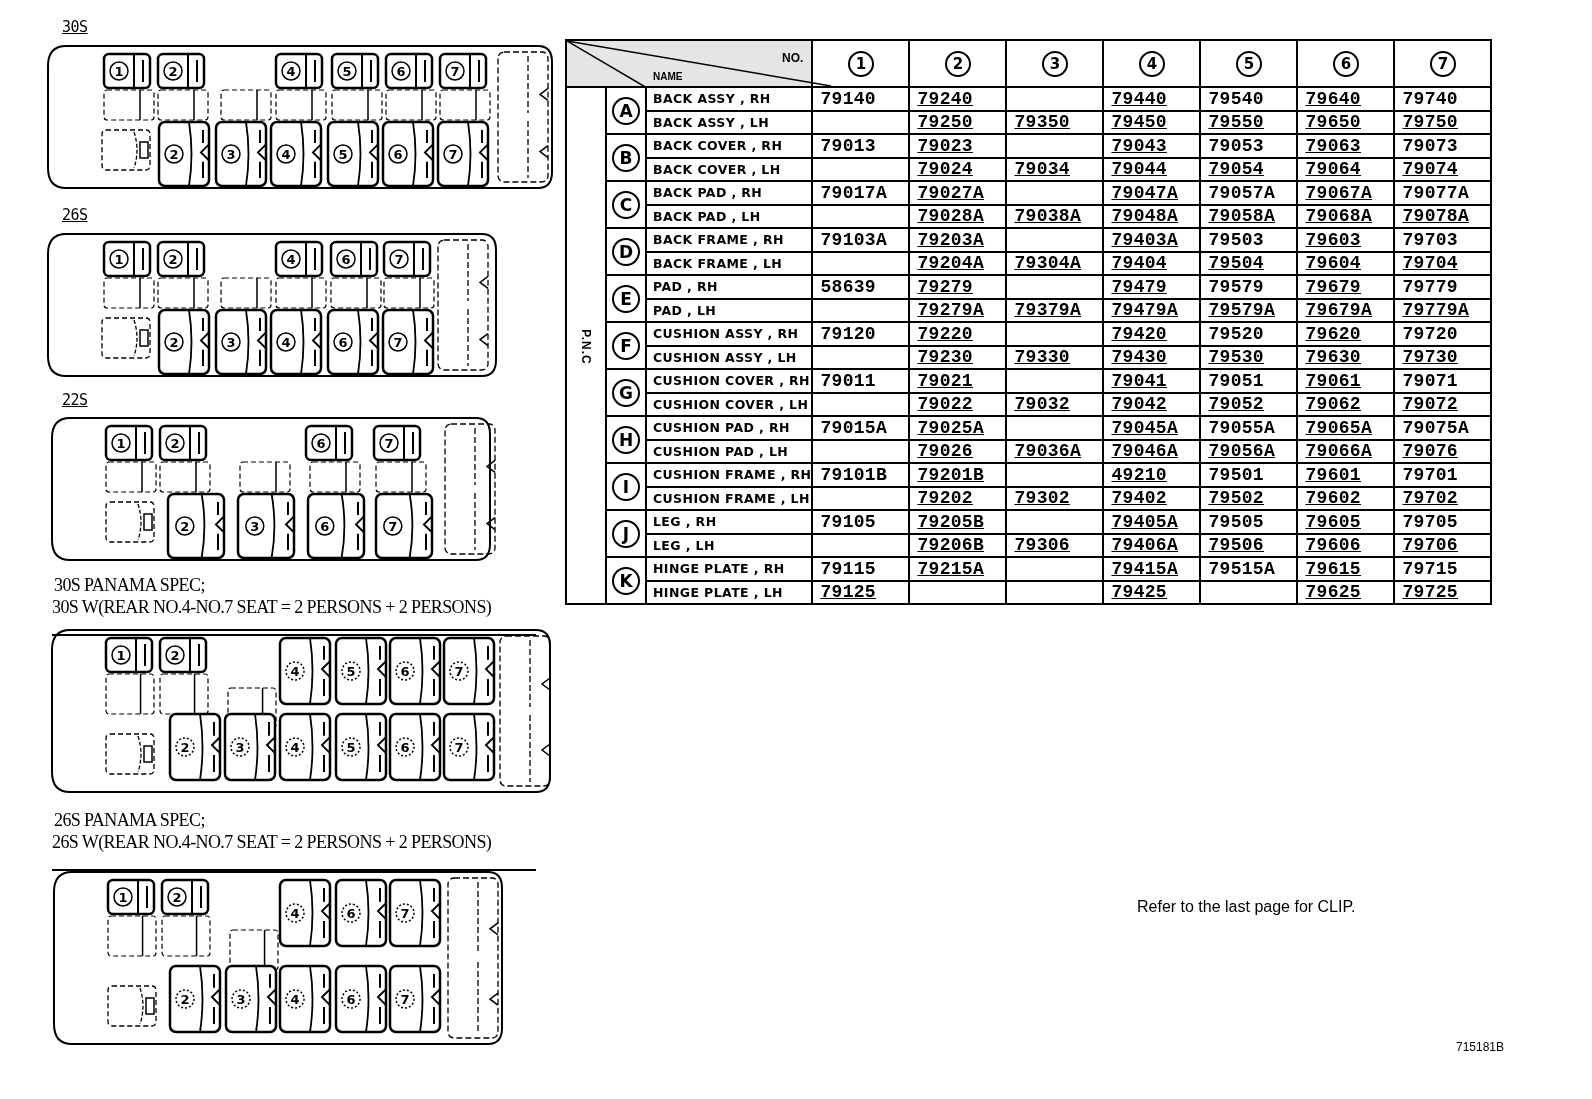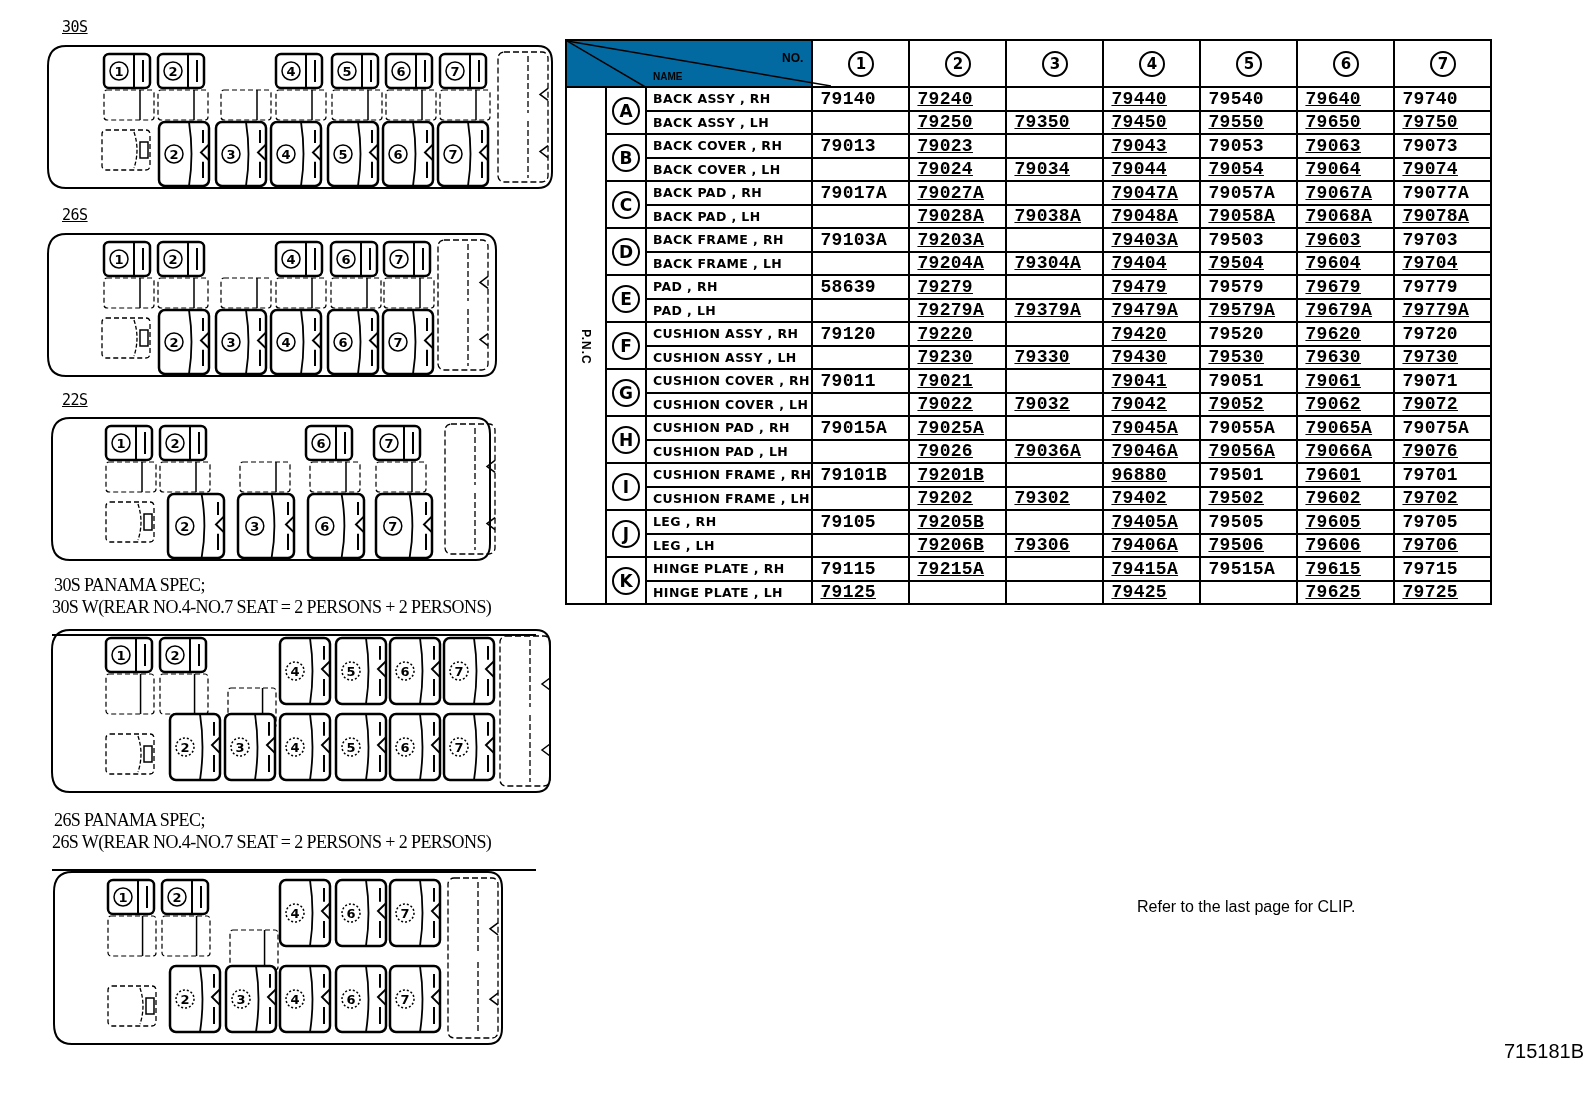--- a/index.html
+++ b/index.html
@@ -9,36 +9,36 @@
   .layout-label { position: absolute; font-family: "DejaVu Sans Mono", monospace; font-size: 15px; text-decoration: underline; letter-spacing: -0.5px; }
   .spec-note { position: absolute; font-family: Liberation Serif, serif; font-size: 18px; letter-spacing: -0.6px; white-space: pre; }
   .spec-note.ul { border-bottom: 2px solid #000; padding-bottom: 16px; }
   .bus { position: absolute; }
   .bus svg { display: block; overflow: visible; }
 
   
   .pnc-table { position: absolute; left: 565px; top: 39px; border-collapse: collapse; table-layout: fixed; }
   .pnc-table td, .pnc-table th { border: 2px solid #000; padding: 0; height: 23.5px; box-sizing: border-box; }
   .pnc-table th { font-weight: bold; }
-  .hdr-diag { position: relative; height: 47px !important; background: #0369a1; }
+  .hdr-diag { position: relative; height: 47px !important; background: #e5e5e5; }
   .hdr-diag svg { position: absolute; left: 0; top: 0; }
   .hdr-no { position: absolute; right: 8px; top: 10px; font-size: 12px; font-weight: bold; }
   .hdr-name { position: absolute; left: 86px; bottom: 4px; font-size: 10px; font-weight: bold; }
   .col-hdr { text-align: center; font-size: 20px; font-family: "DejaVu Sans", sans-serif; }
   .col-hdr .circ { display: inline-block; width: 22px; height: 22px; border: 2px solid #000; border-radius: 50%; line-height: 22px; font-size: 15px; font-weight: bold; }
   .pnc-cell { width: 40px; text-align: center; vertical-align: middle; }
   .pnc-cell span { display: inline-block; transform: rotate(90deg); font-size: 12px; font-weight: bold; letter-spacing: 1px; white-space: nowrap; }
   .grp-cell { width: 40px; text-align: center; vertical-align: middle; }
   .grp-cell .gcirc { display: inline-block; width: 24px; height: 24px; border: 2.5px solid #000; border-radius: 50%; line-height: 24px; font-size: 17px; font-weight: bold; font-family: "DejaVu Sans", sans-serif; }
   .name-cell { width: 154px; padding-left: 6px !important; font-size: 12.5px; font-weight: bold; letter-spacing: 0.4px; white-space: nowrap; font-family: "DejaVu Sans", sans-serif; }
   .val-cell { width: 97px; padding-left: 7px !important; font-family: "Liberation Mono", monospace; font-weight: bold; font-size: 18px; letter-spacing: 0.3px; white-space: nowrap; vertical-align: bottom; line-height: 21px; }
   .val-cell.u { text-decoration: underline; }
 
   .footnote { position: absolute; left: 1137px; top: 898px; font-size: 16px; }
-  .fig-id { position: absolute; left: 1504px; top: 1040px; font-size: 20px; }
+  .fig-id { position: absolute; left: 1456px; top: 1040px; font-size: 12px; }
 </style>
 </head>
 <body>
 
 <div class="layout-label" style="left:62px;top:18px;">30S</div>
 <div class="layout-label" style="left:62px;top:206px;">26S</div>
 <div class="layout-label" style="left:62px;top:391px;">22S</div>
 <div class="spec-note" style="left:54px;top:575px;">30S PANAMA SPEC;</div>
 <div class="spec-note ul" style="left:52px;top:597px;width:484px;">30S W(REAR NO.4-NO.7 SEAT = 2 PERSONS + 2 PERSONS)</div>
 <div class="spec-note" style="left:54px;top:810px;">26S PANAMA SPEC;</div>
@@ -835,21 +835,21 @@
         <td class="val-cell u">79056A</td>
         <td class="val-cell u">79066A</td>
         <td class="val-cell u">79076</td>
       </tr>
       <tr>
         <td class="grp-cell" rowspan="2"><span class="gcirc">I</span></td>
         <td class="name-cell">CUSHION FRAME , RH</td>
         <td class="val-cell">79101B</td>
         <td class="val-cell u">79201B</td>
         <td class="val-cell"></td>
-        <td class="val-cell u">96880</td>
+        <td class="val-cell u">49210</td>
         <td class="val-cell">79501</td>
         <td class="val-cell u">79601</td>
         <td class="val-cell">79701</td>
       </tr>
       <tr>
         <td class="name-cell">CUSHION FRAME , LH</td>
         <td class="val-cell u"></td>
         <td class="val-cell u">79202</td>
         <td class="val-cell u">79302</td>
         <td class="val-cell u">79402</td>

